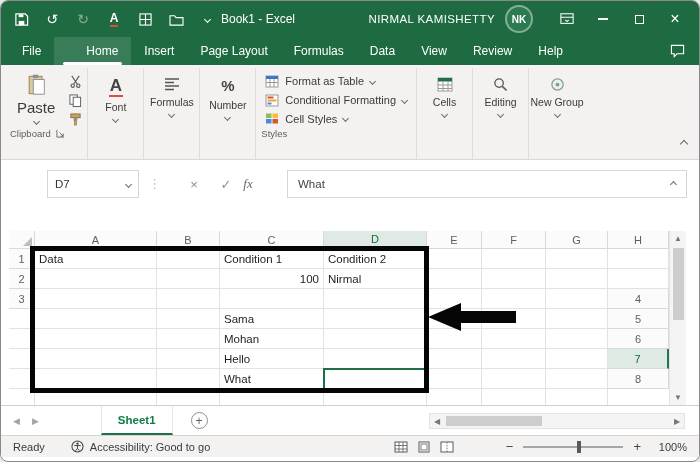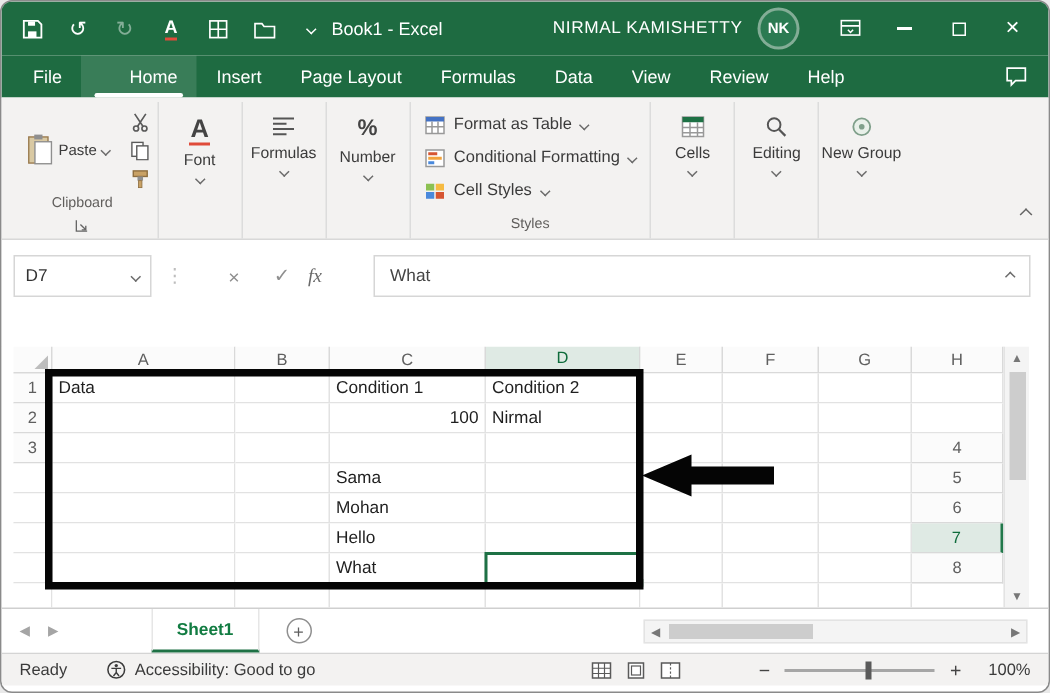--- a/index.html
+++ b/index.html
@@ -25,36 +25,36 @@
   .tabrow { height:28px; background:#1E6B41; display:flex; align-items:stretch; color:#fff; padding-left:8px; }
   .rtab { padding:0 13px; font-size:12px; display:flex; align-items:center; position:relative; white-space:nowrap; }
   .rtab.active { background:rgba(255,255,255,.12);padding-left:32px; }
   .rtab.active::after { content:""; position:absolute; left:9px; right:9px; bottom:0; height:3px; background:#fff; border-radius:2px; }
   .tellme { display:flex; align-items:center; gap:6px; font-size:12px; margin-left:16px; white-space:nowrap;margin-top:40px; }
   .comment-btn { margin-left:auto; margin-right:14px; display:flex; align-items:center; }
 
   
   .ribbon { height:95px; background:#F3F2F1; border-bottom:1px solid #D8D8D8; display:flex; padding:3px 2px 0 4px; position:relative; }
   .rgroup { display:flex; flex-direction:column; border-right:1px solid #DCDCDC; padding:2px 5px 0 5px; }
-  .group-label { margin-top:auto; font-size:9.5px; color:#605E5C; text-align:center; padding-bottom:4px; display:flex; align-items:center; justify-content:space-between; gap:5px;flex-direction:column; }
+  .group-label { margin-top:auto; font-size:9.5px; color:#605E5C; text-align:center; padding-bottom:20px; display:flex; align-items:center; justify-content:flex-start; gap:5px; }
   .chev { width:5px; height:5px; border-right:1.4px solid #6b6b6b; border-bottom:1.4px solid #6b6b6b; transform:rotate(45deg); display:inline-block; flex:none; }
   .chevup { width:6px; height:6px; border-left:1.6px solid #666; border-top:1.6px solid #666; transform:rotate(45deg); display:inline-block; }
   .clip-row { display:flex; gap:7px; }
-  .paste-btn { display:flex; flex-direction:row; align-items:center; gap:3px; padding:4px 7px 0 7px; font-size:10px; color:#3B3B3B; }
+  .paste-btn { display:flex; flex-direction:column; align-items:center; gap:3px; padding:4px 7px 0 7px; font-size:15px; color:#3B3B3B; }
   .small-btns { display:flex; flex-direction:column; gap:6px; padding-top:5px; }
   .small-btns > span { display:flex; align-items:center; }
   .collapsed-group { width:56px; display:flex; flex-direction:column; align-items:center; gap:4px; padding-top:9px; font-size:10.5px; color:#3B3B3B; text-align:center; border-right:1px solid #DCDCDC; }
   .big-a { font-size:17px; font-weight:bold; color:#444; border-bottom:2.5px solid #e04b3a; line-height:18px; padding:0 1px; }
   .pct { font-size:15px; font-weight:bold; color:#444; line-height:18px; }
   .styles-group { padding-top:4px; }
   .style-row { display:flex; align-items:center; gap:6px; font-size:11px; color:#3B3B3B; height:22px; padding:0 4px; }
   .ribbon-collapse { position:absolute; right:12px; bottom:8px; }
 
   
-  .formula-row { height:71px; background:#fff; position:relative; }
+  .formula-row { height:71px; background:#fff; position:relative;margin-left:38px; }
   .name-box { position:absolute; left:8px; top:10px; width:92px; height:28px; border:1px solid #D6D6D6; display:flex; align-items:center; font-size:11.5px; color:#333; padding:0 7px; }
   .name-box .chev { margin-left:auto; }
   .f-dots { position:absolute; left:109px; top:16px; color:#BDBDBD; font-size:13px; }
   .f-btn { position:absolute; top:10px; height:28px; width:26px; display:flex; align-items:center; justify-content:center; color:#8f8f8f; font-size:13px; }
   .fx { font-family:"Liberation Serif","DejaVu Serif",serif; font-style:italic; font-size:13px; color:#6a6a6a; }
   .formula-input { position:absolute; left:248px; top:10px; right:12px; height:28px; border:1px solid #D6D6D6; display:flex; align-items:center; padding:0 10px; font-size:11.5px; color:#444; }
   .formula-input .chev { margin-left:auto; transform:rotate(-135deg); }
 
   
   .grid-wrap { height:174px; position:relative; background:#fff; overflow:hidden; }

